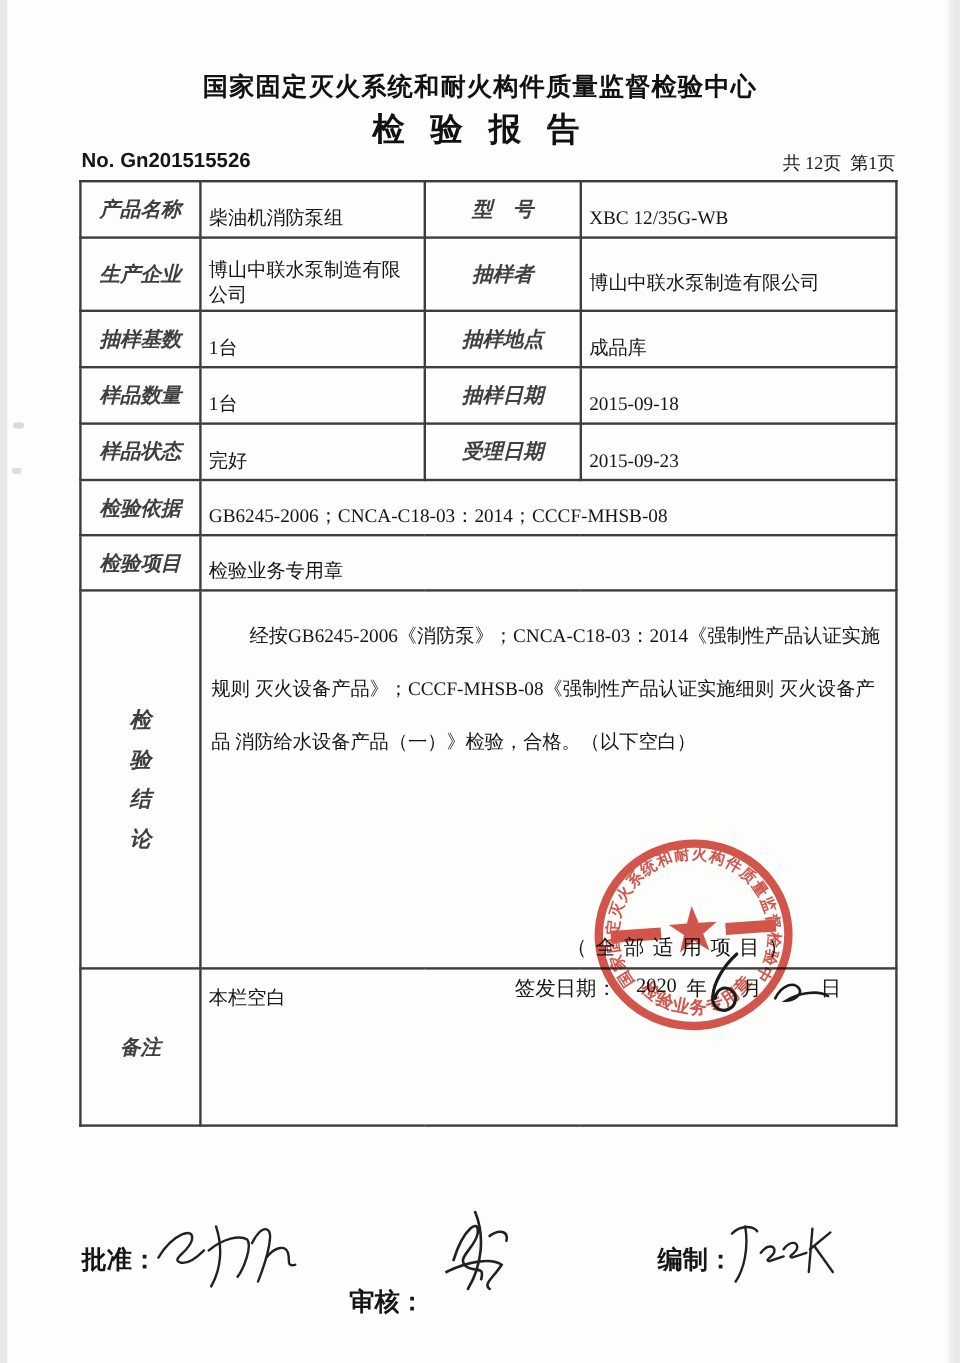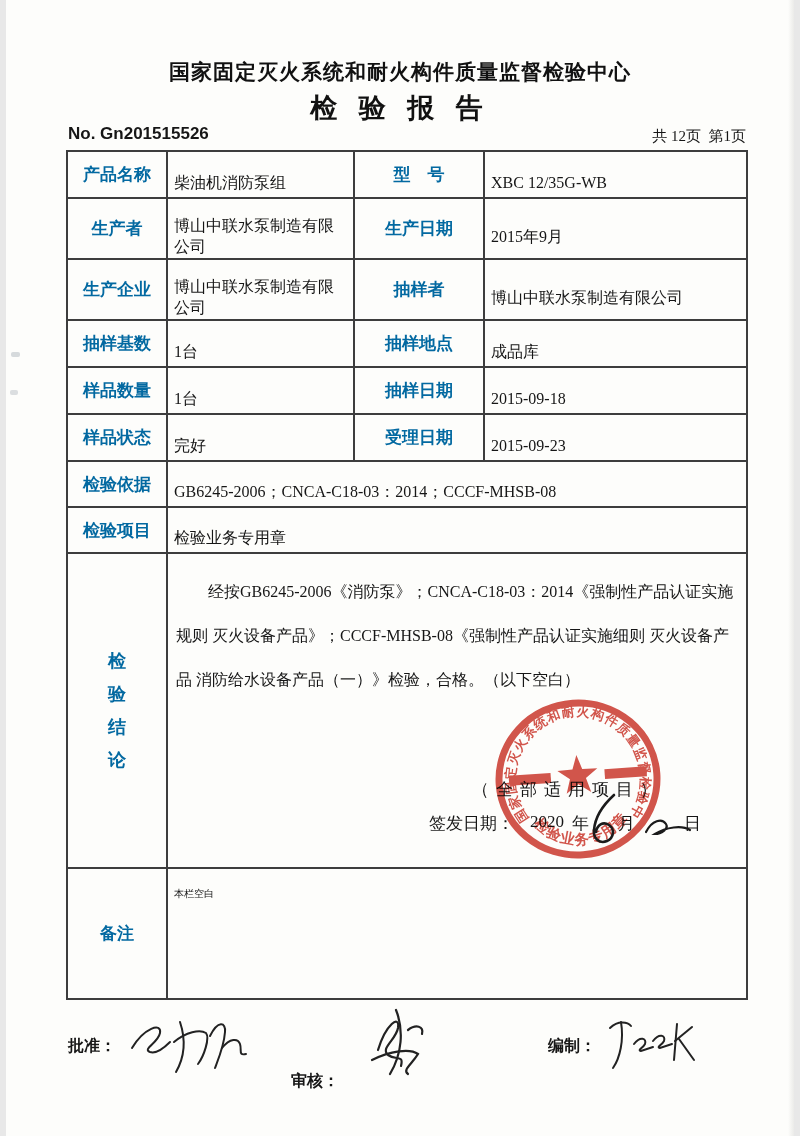--- a/index.html
+++ b/index.html
@@ -28,50 +28,50 @@
     position:absolute; right:0; top:3px; font-size:15px; white-space:pre;
   }
   
   table.doc {
     position:absolute; left:60px; top:150px; width:680px;
     border-collapse:collapse; table-layout:fixed;
   }
   table.doc td { border:2px solid #3d3d3d; overflow:hidden; }
   td.lbl {
     font-family:"Liberation Sans", sans-serif; font-weight:bold; font-size:17px;
-    text-align:center; vertical-align:middle; padding:0 2px; color:#0369a1;
+    text-align:center; vertical-align:middle; padding:0 2px; color:#404040;font-style:italic;
   }
   td.val {
     font-size:16px; vertical-align:middle; padding:16px 4px 1px 6px;
     line-height:21px; word-break:break-all;
   }
   tr.r47 { height:47px; } tr.r46 { height:46px; }
   tr.rconc { height:315px; } tr.rremark { height:131px; }
   td.vlabel { vertical-align:middle; }
   .vchars { display:flex; flex-direction:column; align-items:center; gap:15px; }
   .vchars div { font-family:"Liberation Sans", sans-serif; font-weight:bold; font-size:18px; line-height:18px; }
   td.conc { vertical-align:top; padding:16px 4px 0 8px;margin-top:21px; }
   .conc-line { font-size:16px; line-height:44px; white-space:pre; }
   .conc-line.first { text-indent:32px; }
-  td.remark-val { vertical-align:top; padding-top:14px; font-size:10px; }
+  td.remark-val { vertical-align:top; padding-top:14px; font-size:16px; }
   
   .seal-note {
     position:absolute; left:466px; top:778px; font-size:17px;
     letter-spacing:7px; white-space:pre; z-index:2;
   }
   .sign-date span { position:absolute; top:812px; font-size:17px; z-index:2; white-space:pre; }
   .sd-label { left:423px; } .sd-year { left:524px; } .sd-year-char { left:566px; }
   .sd-month-char { left:612px; } .sd-day-char { left:678px; }
   .stamp { position:absolute; left:477px; top:684px; z-index:3;
            mix-blend-mode:multiply; opacity:0.85; transform:rotate(-4deg); }
   .hand { position:absolute; z-index:4; }
   
   .foot-label {
     position:absolute; top:1036px;
-    font-family:"Liberation Sans", sans-serif; font-weight:bold; font-size:16px;
+    font-family:"Liberation Sans", sans-serif; font-weight:bold; font-size:21px;
   }
   .fl-approve { left:62px; } .fl-review { left:285px;margin-top:35px; } .fl-prepare { left:542px; }
   .sig { position:absolute; z-index:2; }
   .sig-approve { left:112px; top:1006px; }
   .sig-review  { left:338px; top:1004px; }
   .sig-prepare { left:594px; top:1014px; }
   
   .speck { position:absolute; border-radius:2px; }
   .sp1 { left:5px;  top:352px; width:9px; height:5px; background:#8d97a3; opacity:.35; }
   .sp2 { left:4px;  top:390px; width:8px; height:5px; background:#8d97a3; opacity:.3; }
@@ -98,26 +98,20 @@
         <col style="width:130px">
         <col style="width:263px">
       </colgroup>
 
     <tbody>
         <tr class="r47">
       <td class="lbl">产品名称</td>
       <td class="val">柴油机消防泵组</td>
       <td class="lbl">型　号</td>
       <td class="val">XBC 12/35G-WB</td>
-    </tr>
-    <tr class="r47">
-      <td class="lbl">生产者</td>
-      <td class="val">博山中联水泵制造有限公司</td>
-      <td class="lbl">生产日期</td>
-      <td class="val">2015年9月</td>
     </tr>
     <tr class="r47">
       <td class="lbl">生产企业</td>
       <td class="val">博山中联水泵制造有限公司</td>
       <td class="lbl">抽样者</td>
       <td class="val">博山中联水泵制造有限公司</td>
     </tr>
     <tr class="r47">
       <td class="lbl">抽样基数</td>
       <td class="val">1台</td>

